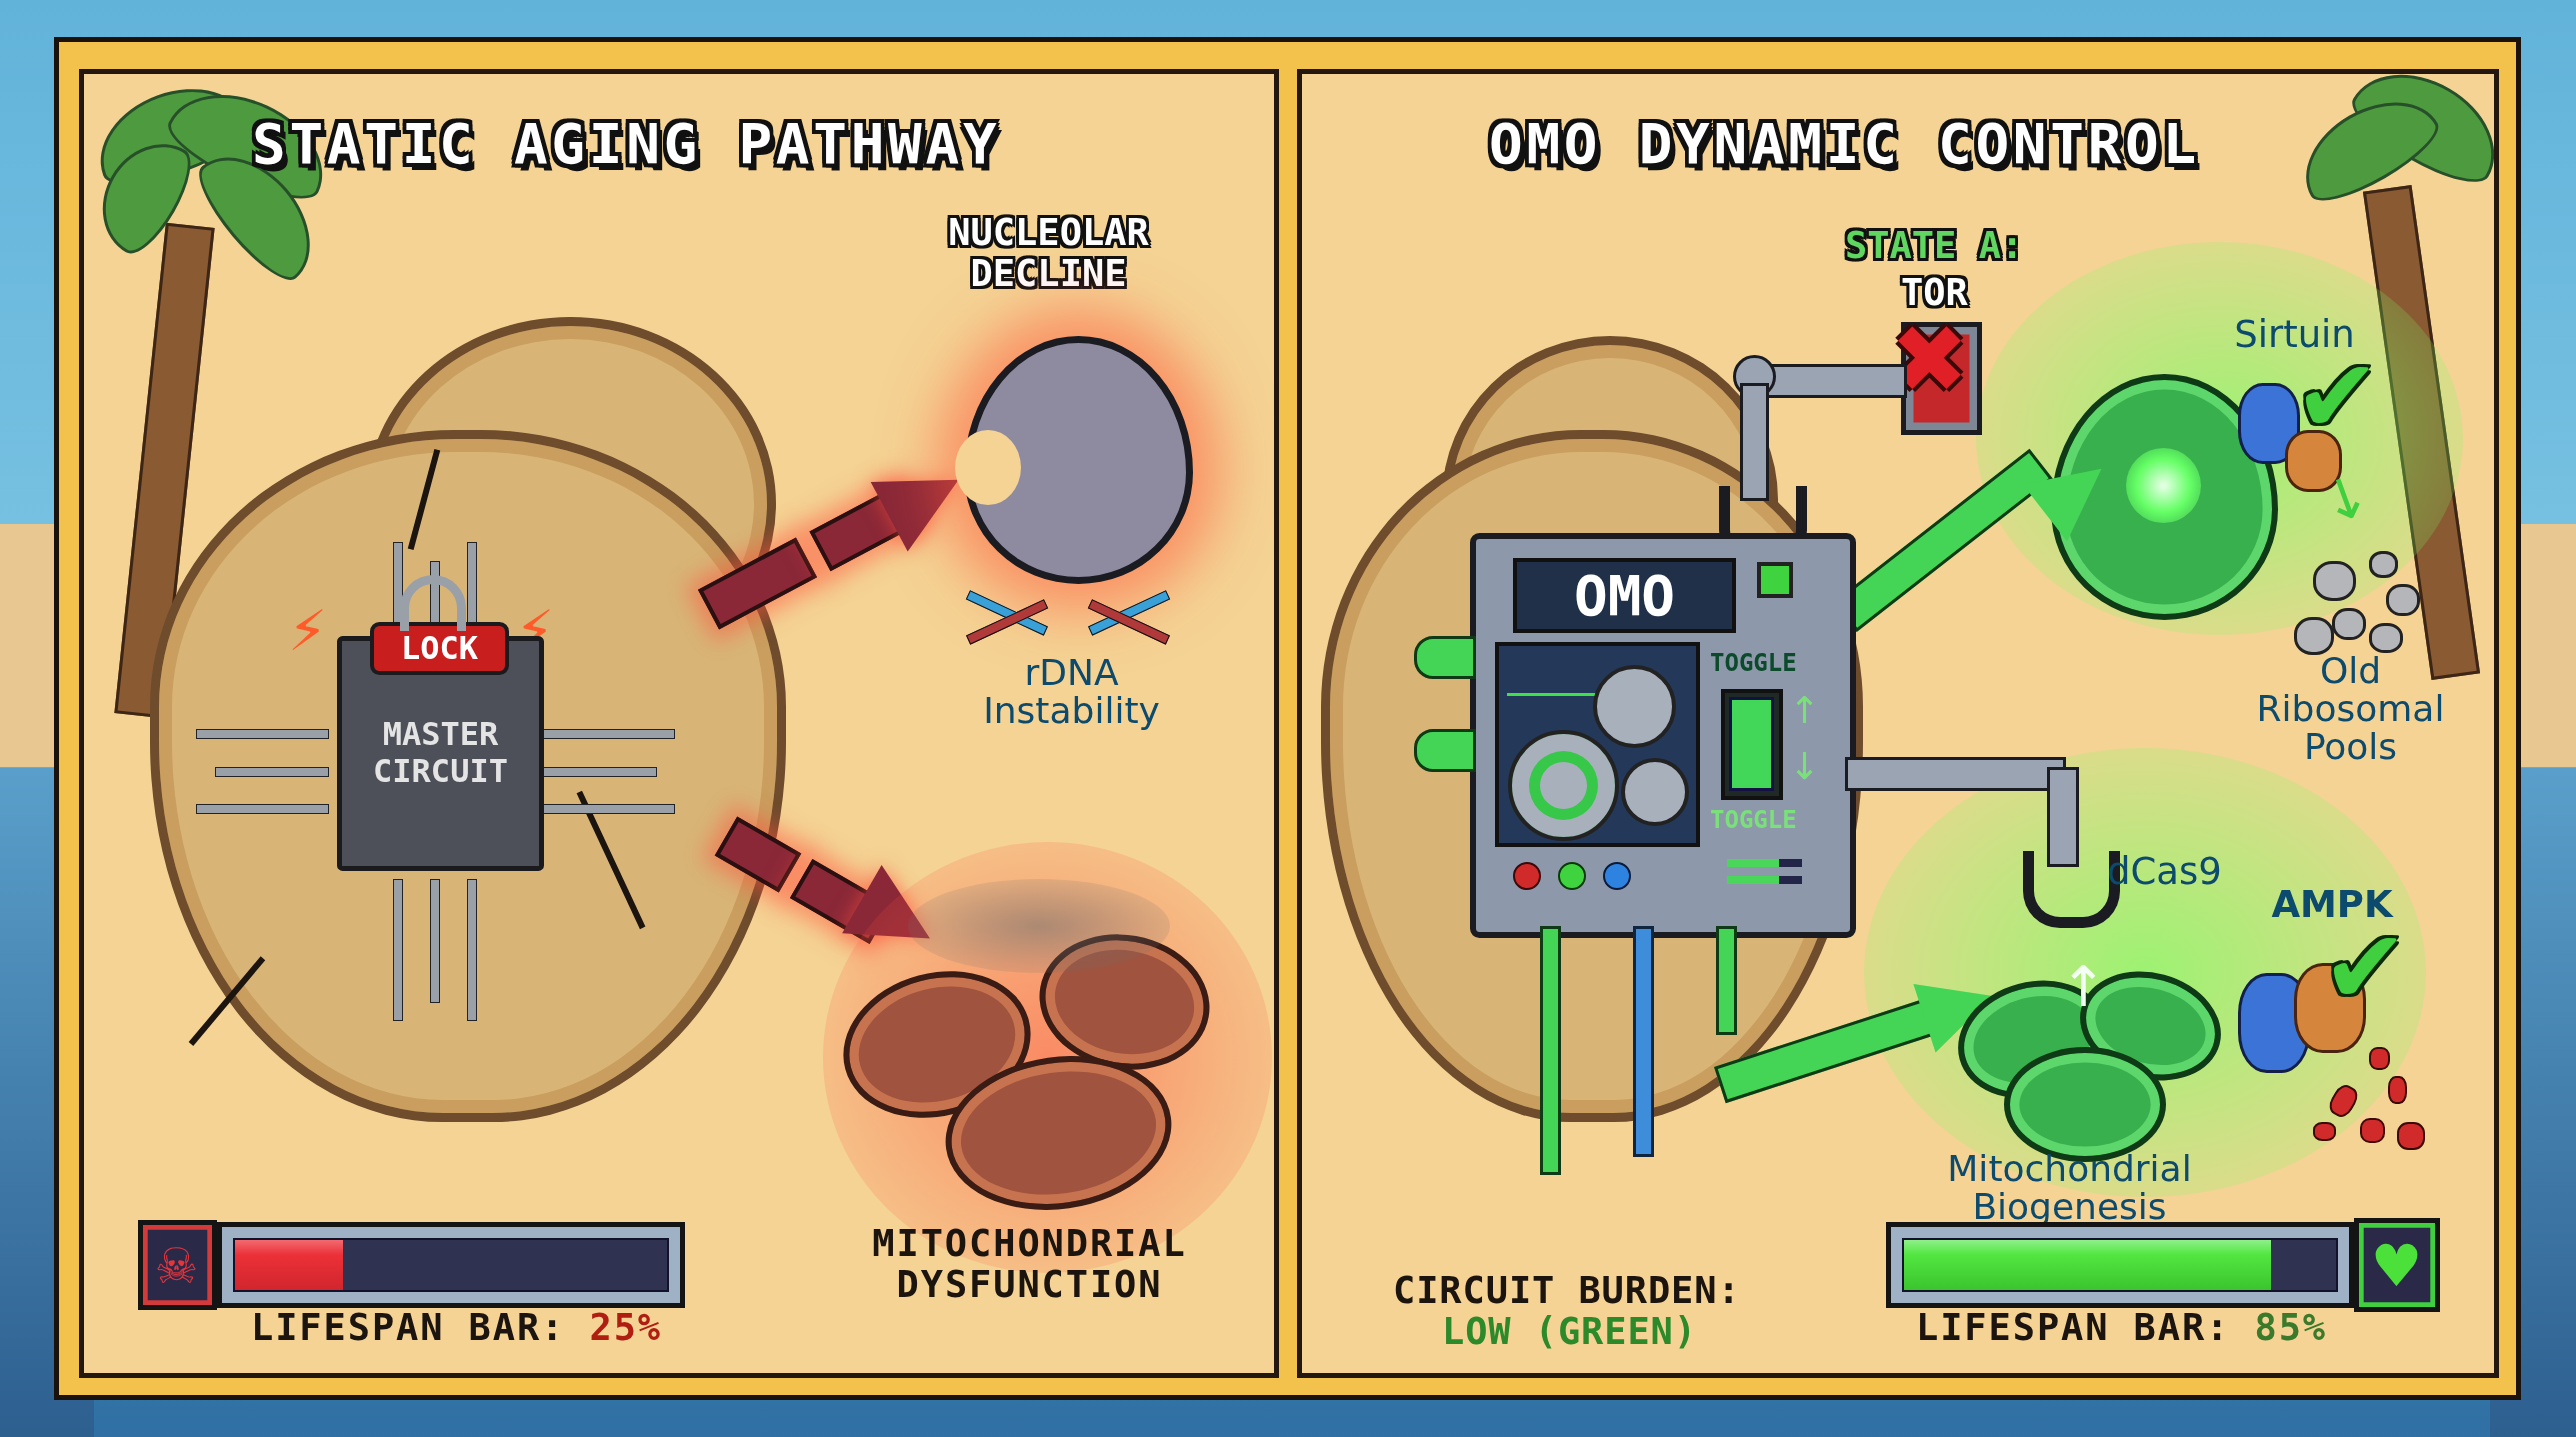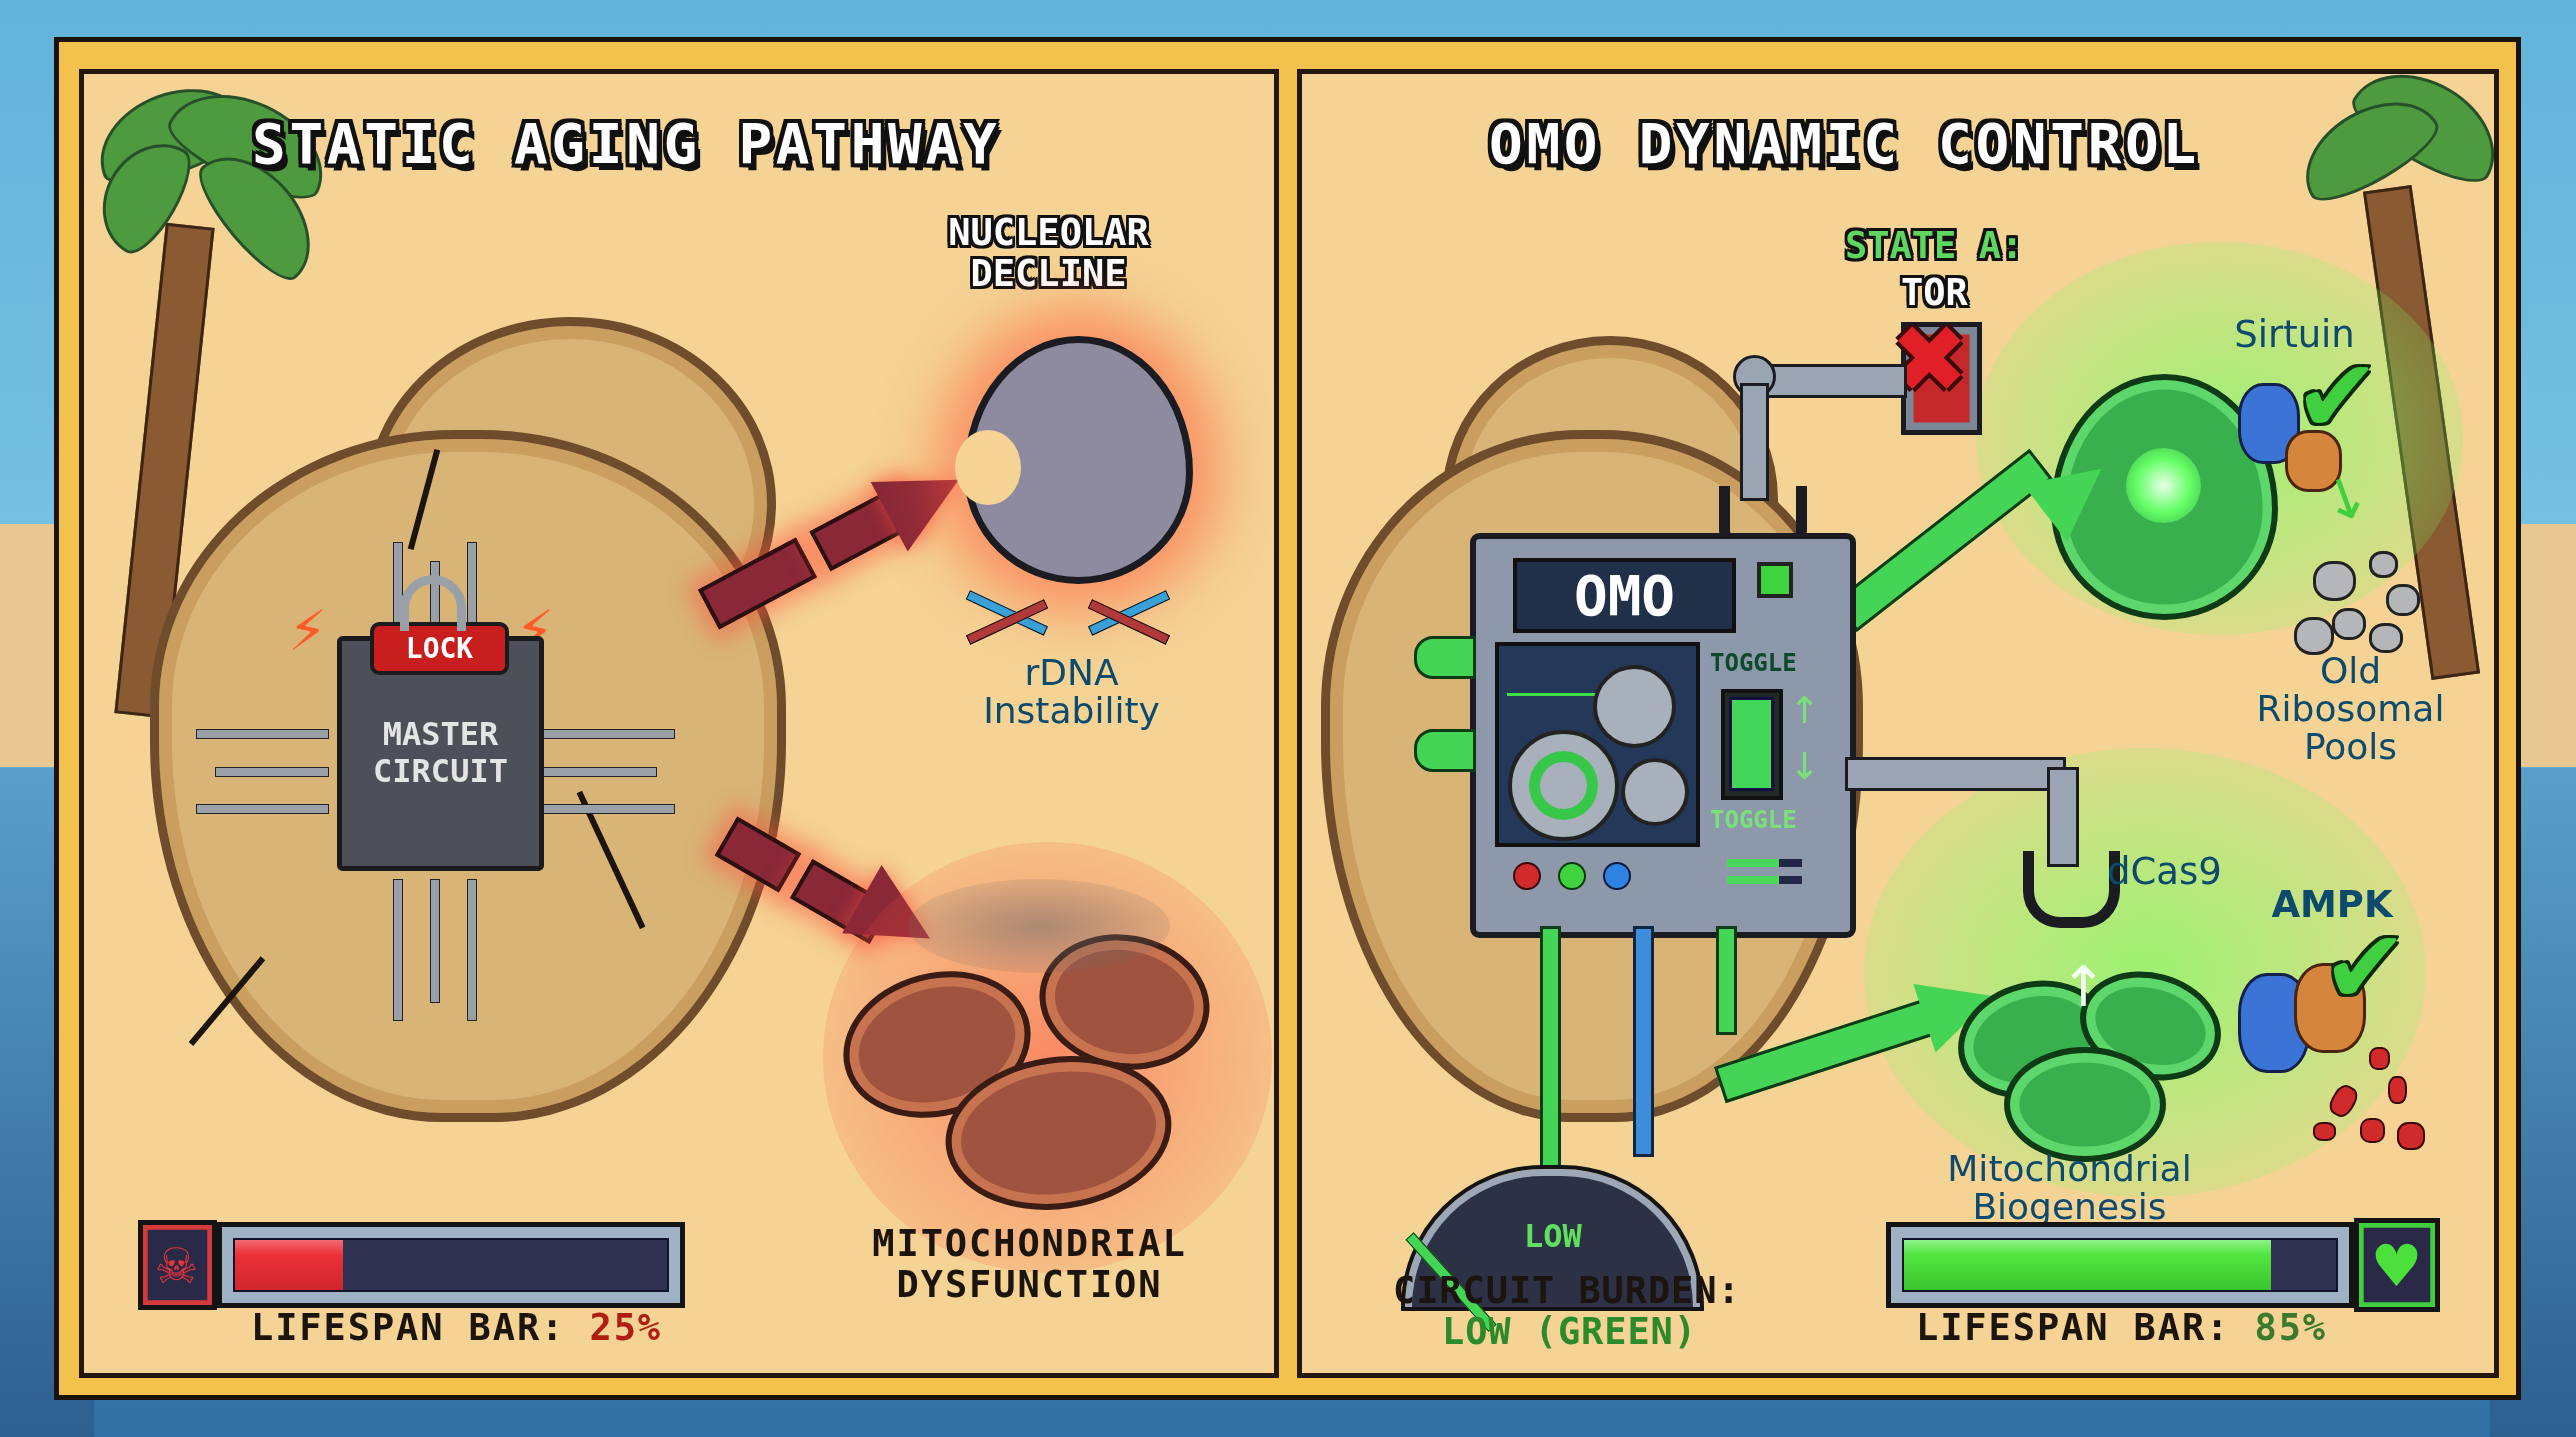--- a/index.html
+++ b/index.html
@@ -27,21 +27,21 @@
          text-shadow: 2.8px 0 #111,-2.8px 0 #111,0 2.8px #111,0 -2.8px #111,2.8px 2.8px #111,-2.8px -2.8px #111,2.8px -2.8px #111,-2.8px 2.8px #111; }
   .lbl { font-family:"DejaVu Sans", sans-serif; color:#0c4a6e; text-align:center; line-height:1.05; }
   .mono { font-family:"DejaVu Sans Mono", monospace; font-weight:bold; color:#1c140e; }
   
   .cell { border-radius:48% 48% 46% 46% / 40% 40% 55% 55%; background:#d8b577;
           border:9.4px solid #6e4c2c; box-shadow: inset 0 0 0 13px #c99e5e; }
   .cell-top { border-radius:50%; background:#d8b577; border:9.4px solid #6e4c2c; box-shadow: inset 0 0 0 13px #c99e5e; }
   
   .chip { background:#4d5058; border:5.6px solid #1b1b1e; border-radius:5.6px; }
   .lock { background:#c81e1e; border:4.7px solid #1b1b1e; border-radius:9.4px; color:#fff;
-          font-family:"DejaVu Sans Mono", monospace; font-weight:bold; font-size:28px;
+          font-family:"DejaVu Sans Mono", monospace; font-weight:bold; font-size:32px;
           text-align:center; line-height:45px; }
   .trace { background:#9aa0a8; border:1.9px solid #202226; }
   .crack { background:#1c140e; }
   
   .nucl { background:#8e8aa0; border:7.5px solid #1b1b22; border-radius:50% 50% 50% 50% / 55% 55% 45% 45%;
           box-shadow:0 0 56px 28px rgba(255,90,60,0.55); }
   .mito-r { background:#a0533e; border:6.6px solid #3a1c14; border-radius:50%;
             box-shadow:inset 0 0 0 9.4px #c8734f; }
   .glow-red { border-radius:50%; background:radial-gradient(rgba(255,80,60,0.55), rgba(255,80,60,0)); }
   .arrow-red { background:#8a2838; border:4.7px solid #2a1010; box-shadow:0 0 22.5px 9.4px rgba(255,80,60,.5); }
@@ -286,24 +286,20 @@
   <div class="abs protein-b" style="left:936px;top:899px;width:66px;height:94px;"></div>
   <div class="abs protein-o" style="left:992px;top:889px;width:66px;height:84px;"></div>
   <div class="abs check" style="left:1020px;top:833px;font-size:103px;">✔</div>
   <div class="abs red-bit" style="left:1067px;top:973px;width:17px;height:19px;"></div>
   <div class="abs red-bit" style="left:1030px;top:1011px;width:19px;height:28px;transform:rotate(30deg);"></div>
   <div class="abs red-bit" style="left:1086px;top:1002px;width:15px;height:24px;"></div>
   <div class="abs red-bit" style="left:1011px;top:1048px;width:19px;height:15px;"></div>
   <div class="abs red-bit" style="left:1058px;top:1044px;width:20.6px;height:20.6px;"></div>
   <div class="abs red-bit" style="left:1095px;top:1048px;width:24px;height:24px;"></div>
 
-  <div class="abs gauge" style="left:103px;top:1095px;width:281px;height:131px;">
-    <div class="abs" style="left:75px;top:28px;width:9.4px;height:122px;background:#44d456;border:1.9px solid #0a3a0a;transform:rotate(-42deg);transform-origin:bottom center;"></div>
-    <div class="abs mono" style="left:112px;top:41px;font-size:32px;color:#5ee05e;">LOW</div>
-  </div>
   <div class="abs mono" style="left:47px;top:1196px;font-size:37px;letter-spacing:0.9px;line-height:41px;margin-left:44px;">
     <div>CIRCUIT BURDEN:</div>
     <div style="color:#2d8a2a;padding-left:49px;">LOW (GREEN)</div>
   </div>
 
   <div class="abs bar-outer" style="left:584px;top:1148px;width:468px;height:86px;">
     <div class="bar-inner">
       <div class="bar-fill" style="width:85%;background:linear-gradient(#8ef08a 0%,#52e640 30%,#3bc42e 100%);"></div>
     </div>
   </div>

